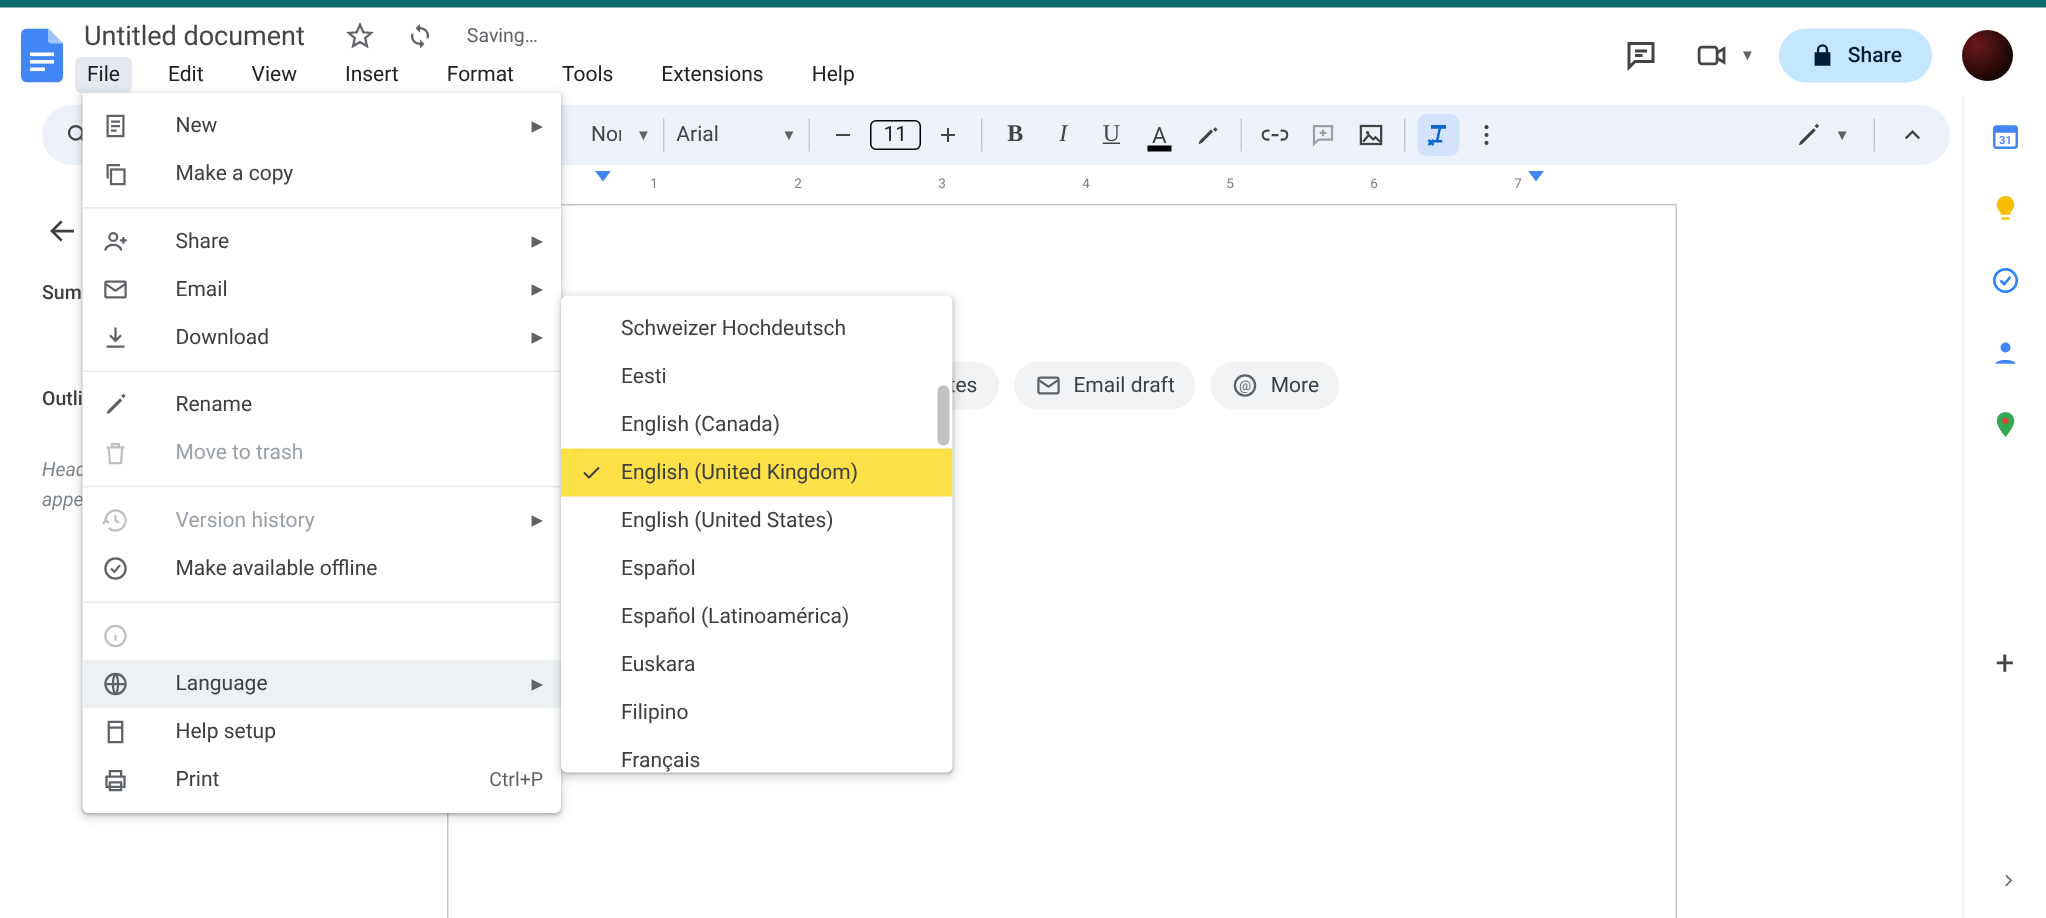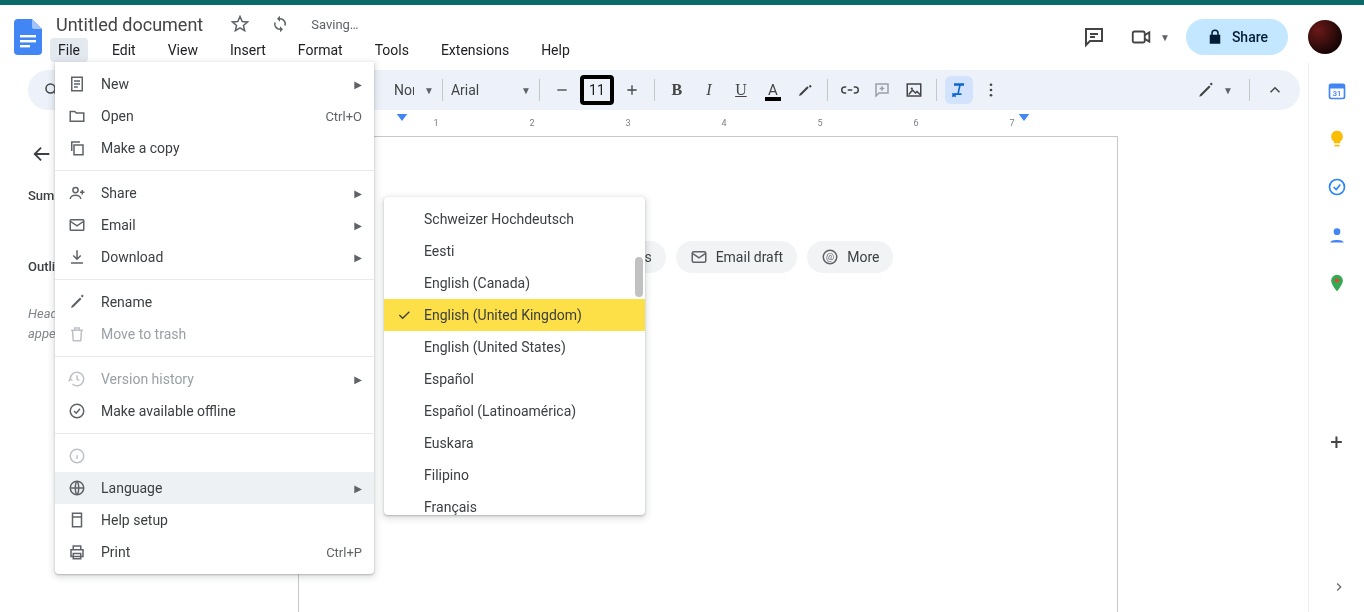--- a/index.html
+++ b/index.html
@@ -19,50 +19,50 @@
 .hicon{width:40px;height:40px;display:flex;align-items:center;justify-content:center;color:#444;border-radius:50%}
 .meet-btn{display:flex;align-items:center;gap:4px}
 .share-btn{display:flex;align-items:center;gap:8px;background:#c2e7ff;color:#001d35;padding:9px 20px;border-radius:40px;font-size:14px;font-weight:500}
 .avatar{width:34px;height:34px;border-radius:50%;background:radial-gradient(circle at 30% 30%,#6b1919,#1a0606 70%);margin-left:4px}
 .toolbar-wrap{position:absolute;left:28px;top:70px;right:64px;height:40px;background:#edf2fa;border-radius:24px;display:flex;align-items:center;padding:0 10px;gap:4px}
 .tool-icon{width:28px;height:28px;display:flex;align-items:center;justify-content:center;color:#444;border-radius:4px}
 .tool-icon.rounded-pill{border-radius:6px;background:#d3e3fd}
 .tool-sep{width:1px;height:22px;background:#c7c7c7;margin:0 4px}
 .tool-field{display:flex;align-items:center;gap:6px;color:#444;font-size:14px}
 .dropdown-caret{font-size:10px;color:#5f6368;margin-left:4px}
-.font-size-box{border:4px solid #000000;border-radius:4px;width:34px;height:30px;display:flex;align-items:center;justify-content:center;font-size:14px;color:#1f1f1f}
+.font-size-box{border:1px solid #000000;border-radius:4px;width:34px;height:20px;display:flex;align-items:center;justify-content:center;font-size:14px;color:#1f1f1f}
 .text-color-chip{width:20px;height:20px;position:relative;display:flex;align-items:center;justify-content:center}
 .text-color-bar{position:absolute;bottom:-1px;left:2px;right:2px;height:4px;background:#000}
 .highlighter svg{color:#444}
 .toolbar-right{margin-left:auto;display:flex;align-items:center;gap:6px}
 .pen-drop{display:flex;align-items:center;gap:4px;padding:4px 6px}
 .collapse-up{width:30px;height:30px;display:flex;align-items:center;justify-content:center}
 .ruler{position:absolute;left:18px;top:114px;right:64px;height:18px;display:flex;align-items:center;overflow:hidden}
 .leftpanel{position:absolute;left:28px;top:140px;width:270px;color:#3c4043}
 .leftpanel .back-arrow{width:28px;height:28px;display:flex;align-items:center;justify-content:center;color:#3c4043;margin-bottom:20px}
 .leftpanel .section-label{font-size:13px;font-weight:500;color:#3c4043;margin-bottom:10px}
 .leftpanel .hint{font-size:13px;font-style:italic;color:#80868b;margin-top:30px;line-height:1.5}
 .doc-page{position:absolute;left:298px;top:136px;width:820px;height:1060px;background:#fff;border:1px solid #c7c7c7}
 .suggest-chips{position:absolute;left:0;top:104px;right:0;display:flex;gap:10px;justify-content:center;flex-wrap:wrap;padding:0 40px}
 .chip{display:flex;align-items:center;gap:8px;background:#f1f3f4;color:#3c4043;padding:7px 14px;border-radius:18px;font-size:14px}
 .right-rail{position:absolute;right:0;top:63px;bottom:0;width:56px;display:flex;flex-direction:column;align-items:center;gap:28px;padding-top:18px;border-left:1px solid #eceff1}
 .rail-icon{width:20px;height:20px}
 .rail-plus{width:40px;height:40px;display:flex;align-items:center;justify-content:center;color:#444;font-size:22px;margin-top:auto;margin-bottom:150px}
 .rail-caret{position:absolute;bottom:18px;right:18px}
 .file-menu{position:absolute;left:55px;top:62px;width:319px;background:#fff;border-radius:0 0 4px 4px;box-shadow:0 2px 6px 2px rgba(60,64,67,.15),0 1px 2px rgba(60,64,67,.3);padding:6px 0;z-index:100}
-.menu-row{display:flex;align-items:center;height:32px;padding:0 12px;font-size:14px;color:#3c4043;gap:14px;cursor:pointer}
+.menu-row{display:flex;align-items:center;height:32px;padding:0 12px;font-size:14px;color:#3c4043;gap:30px;cursor:pointer}
 .menu-row.disabled{color:#9aa0a6}
 .menu-row.highlight{background:#eef1f4}
 .menu-row .mi-icon{width:20px;height:20px;display:flex;align-items:center;justify-content:center;color:#5f6368}
 .menu-row.disabled .mi-icon{color:#bdc1c6}
 .menu-row .mi-label{flex:1}
 .menu-row .mi-hint{font-size:13px;color:#5f6368}
 .menu-row .mi-sub{font-size:10px;color:#5f6368}
 .menu-sep{height:1px;background:#e8eaed;margin:6px 0}
-.lang-menu{position:absolute;left:384px;top:197px;width:261px;background:#fff;border-radius:4px;box-shadow:0 2px 6px 2px rgba(60,64,67,.15),0 1px 2px rgba(60,64,67,.3);padding:6px 0;z-index:101;max-height:318px;overflow:hidden}
+.lang-menu{position:absolute;left:374px;top:197px;width:261px;background:#fff;border-radius:4px;box-shadow:0 2px 6px 2px rgba(60,64,67,.15),0 1px 2px rgba(60,64,67,.3);padding:6px 0;z-index:101;max-height:318px;overflow:hidden}
 .lang-row{display:flex;align-items:center;height:32px;padding:0 14px 0 40px;font-size:14px;color:#3c4043;cursor:pointer;position:relative}
 .lang-row.selected{background:#fde047}
 .lang-row .check{position:absolute;left:12px;top:8px}
 .lang-scrollbar{position:absolute;right:2px;top:60px;width:8px;height:40px;background:#c1c1c1;border-radius:4px}
 .ruler-num{font-size:9px;color:#7a7f85;min-width:96px;text-align:center}
 .ruler-marker-left{position:absolute;left:378px;top:-1px}
 .ruler-marker-right{position:absolute;left:1000px;top:-1px}
 svg{display:block}
 </style>
 </head>
@@ -343,29 +343,20 @@
           <rect x="5" y="3" width="14" height="18" fill="none" stroke="currentColor" stroke-width="2"></rect>
           <path d="M8 8h8M8 12h8M8 16h5" stroke="currentColor" stroke-width="2"></path>
         </svg>
       </span>
       <span class="mi-label">New</span>
       <span class="mi-sub">▶</span>
     </div>
     <div class="menu-row">
       <span class="mi-icon">
         <svg width="18" height="18" viewBox="0 0 24 24">
-          <path d="M3 6h6l2 2h10v11H3z" fill="none" stroke="currentColor" stroke-width="2"></path>
-        </svg>
-      </span>
-      <span class="mi-label">Open</span>
-      <span class="mi-hint">Ctrl+O</span>
-    </div>
-    <div class="menu-row">
-      <span class="mi-icon">
-        <svg width="18" height="18" viewBox="0 0 24 24">
           <rect x="8" y="8" width="12" height="13" fill="none" stroke="currentColor" stroke-width="2"></rect>
           <path d="M5 16V4h11" fill="none" stroke="currentColor" stroke-width="2"></path>
         </svg>
       </span>
       <span class="mi-label">Make a copy</span>
     </div>
     <div class="menu-sep"></div>
     <div class="menu-row">
       <span class="mi-icon">
         <svg width="18" height="18" viewBox="0 0 24 24">

